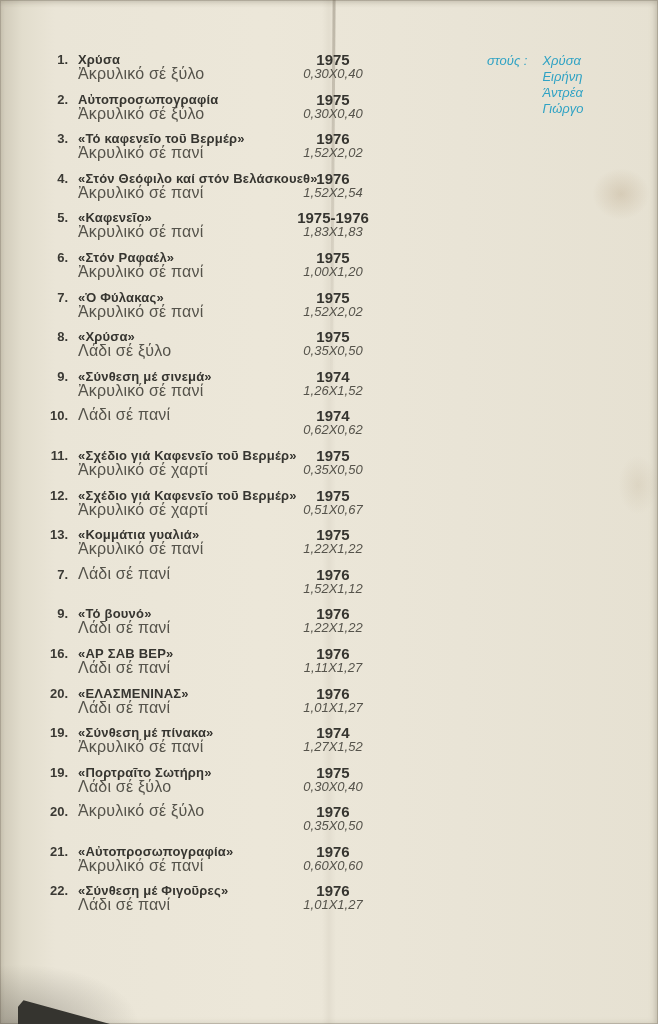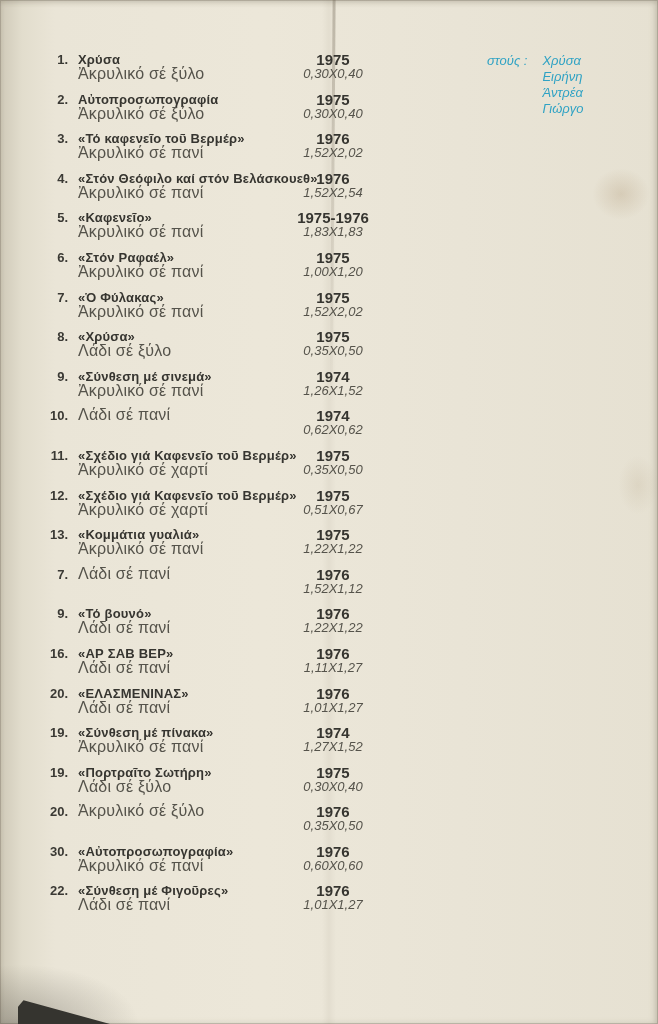--- a/index.html
+++ b/index.html
@@ -342,21 +342,21 @@
         <div class="num">20.</div>
         <div class="titleblock">
           <div class="medium">Ἀκρυλικό σέ ξύλο</div>
         </div>
         <div class="yearblock">
           <div class="year">1976</div>
           <div class="size">0,35X0,50</div>
         </div>
       </div>
       <div class="row">
-        <div class="num">30.</div>
+        <div class="num">21.</div>
         <div class="titleblock">
           <div class="title">«Αὐτοπροσωπογραφία»</div>
           <div class="medium">Ἀκρυλικό σέ πανί</div>
         </div>
         <div class="yearblock">
           <div class="year">1976</div>
           <div class="size">0,60X0,60</div>
         </div>
       </div>
       <div class="row">

